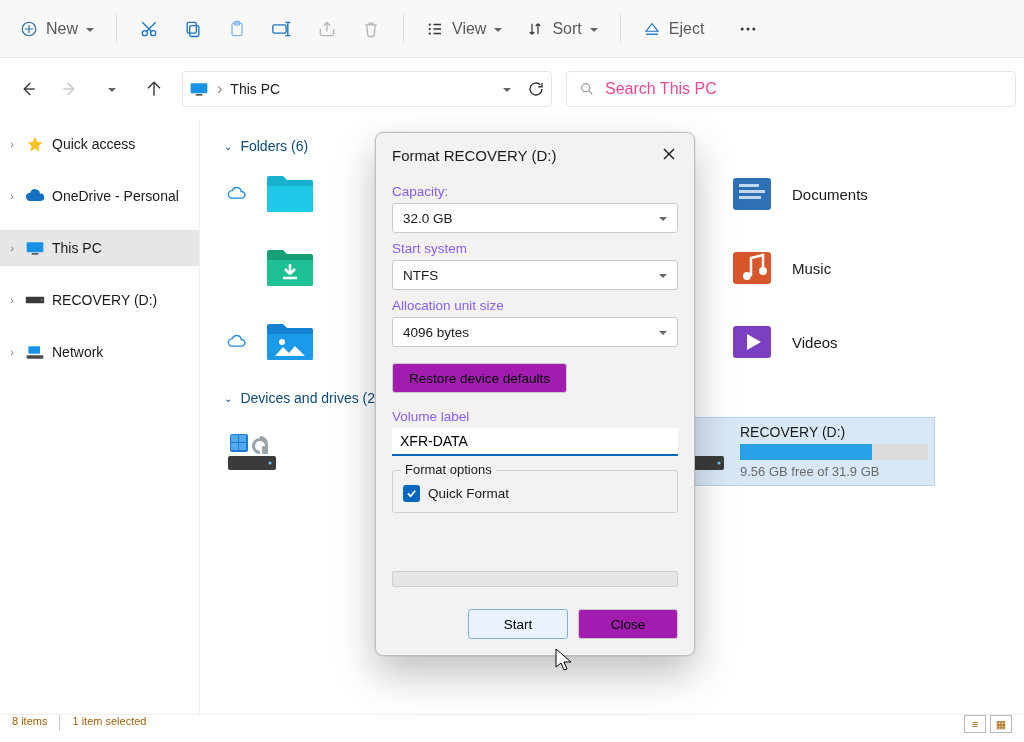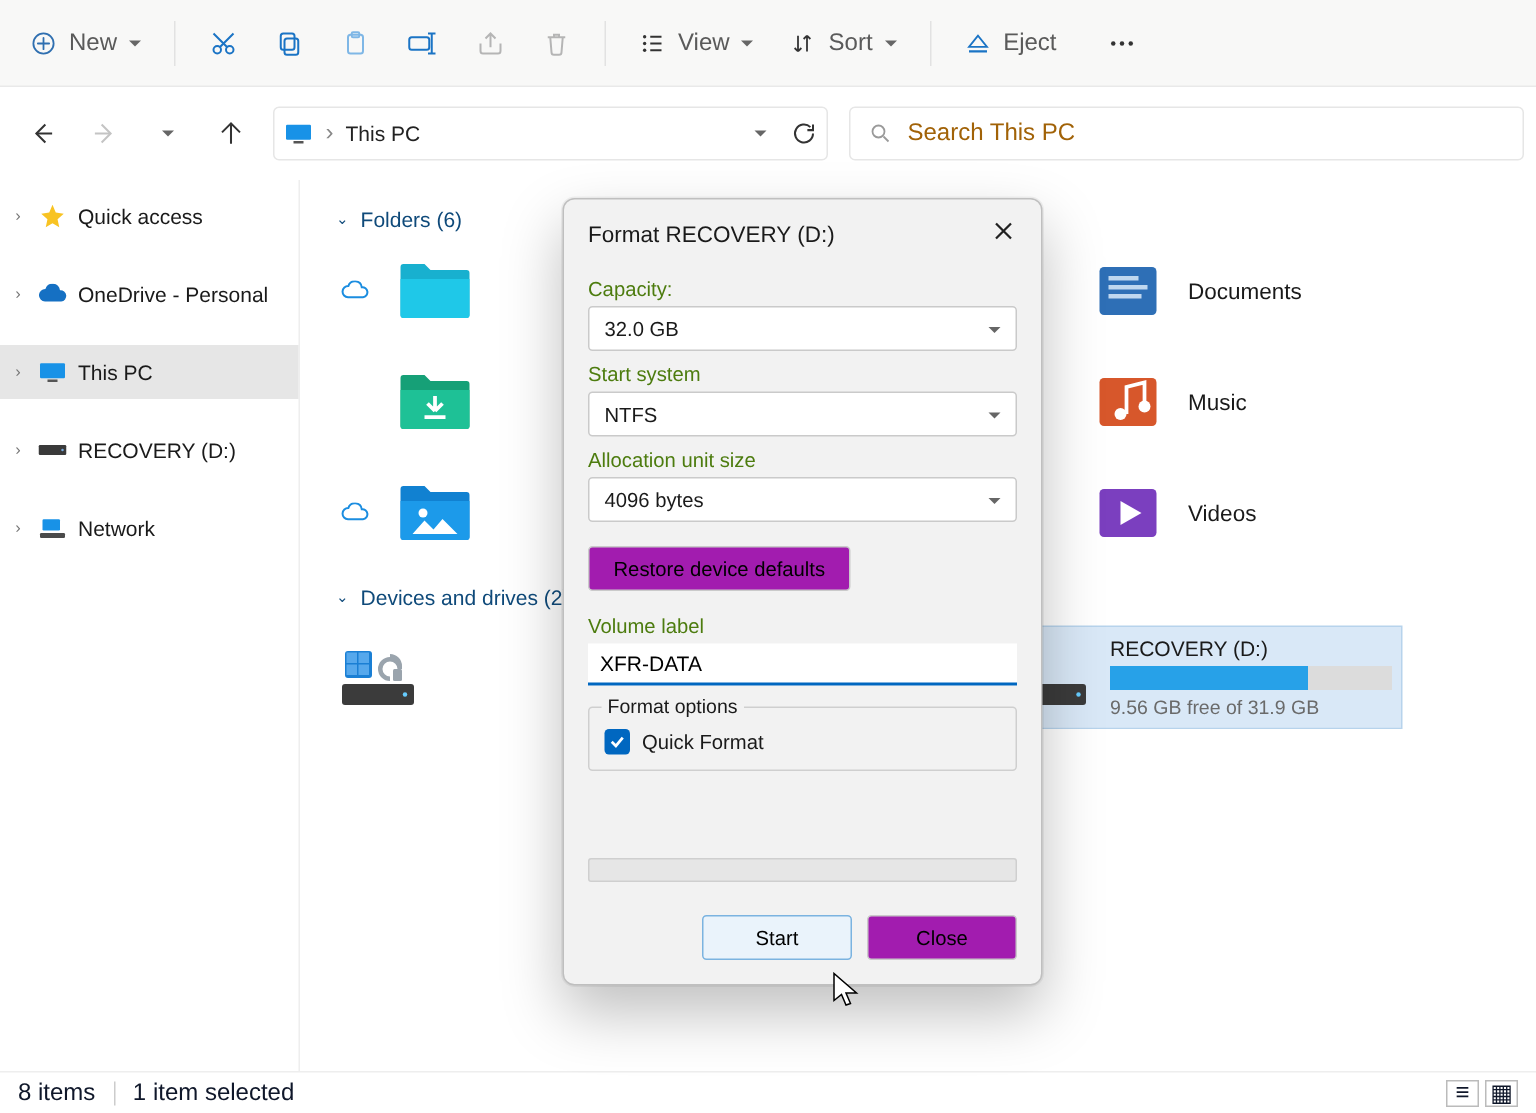--- a/index.html
+++ b/index.html
@@ -9,21 +9,21 @@
   .cmdbtn { height: 38px; display: inline-flex; align-items: center; justify-content: center; border-radius: 5px; padding: 0 10px; color: #5a5a5a; cursor: pointer; gap: 8px; }
   .cmdbtn svg { display: block; }
   .sep { width: 1px; height: 30px; background: #e2e2e2; margin: 0 8px; }
   
   .navrow { height: 62px; display: flex; align-items: center; padding: 0 8px; gap: 2px; }
   .navarrow { width: 40px; height: 40px; display: flex; align-items: center; justify-content: center; color: #333; cursor: pointer; }
   .navarrow.disabled { color: #b8b8b8; cursor: default; }
   .addrbox { flex: 0 0 370px; height: 36px; border: 1px solid #e6e6e6; border-radius: 4px; margin-left: 6px; display: flex; align-items: center; padding: 0 6px; gap: 8px; }
   .addrbox .crumb { color: #222; font-size: 14px; }
   .addrbox .fill { flex: 1; }
-  .searchbox { flex: 1; height: 36px; border: 1px solid #e6e6e6; border-radius: 4px; margin-left: 12px; display: flex; align-items: center; padding: 0 12px; gap: 10px; color: #a16207; }
+  .searchbox { flex: 1; height: 36px; border: 1px solid #e6e6e6; border-radius: 4px; margin-left: 12px; display: flex; align-items: center; padding: 0 12px; gap: 10px; color: #ec4899; }
   
   .main { display: flex; height: calc(742px - 58px - 62px - 28px); }
   .navpane { width: 200px; border-right: 1px solid #eee; padding-top: 6px; }
   .navitem { display: flex; align-items: center; height: 36px; padding-left: 6px; gap: 6px; font-size: 14px; cursor: pointer; }
   .navitem .chev { width: 12px; text-align: center; color: #777; font-size: 11px; }
   .navitem .ico { width: 22px; display: flex; justify-content: center; }
   .navitem.selected { background: #e6e6e6; }
   .navgap { height: 16px; }
   .content { flex: 1; position: relative; padding: 14px 24px; }
   .grouphdr { display: flex; align-items: center; gap: 8px; color: #0f4a7a; font-size: 14px; margin: 4px 0 12px 0; cursor: pointer; }
@@ -33,30 +33,30 @@
   .tile .ic { width: 56px; height: 46px; display: flex; align-items: center; justify-content: center; }
   .tile .lbl { font-size: 15px; }
   .drive { display: flex; align-items: center; gap: 14px; width: 270px; }
   .drive .info { flex: 1; }
   .drive .nm { font-size: 14px; margin-bottom: 4px; }
   .drive .bar { height: 16px; background: #dcdcdc; position: relative; }
   .drive .bar .fill { position: absolute; left: 0; top: 0; bottom: 0; background: #27a1e8; }
   .drive .free { font-size: 13px; color: #6a6a6a; margin-top: 4px; }
   .drive.selected { background: #d9e8f7; outline: 1px solid #b7d3ec; padding: 6px; }
   
-  .statusbar { position: absolute; bottom: 0; left: 0; right: 0; height: 28px; border-top: 1px solid #eee; display: flex; align-items: center; padding: 0 12px; font-size: 16px; color: #0f172a; gap: 6px; }
+  .statusbar { position: absolute; bottom: 0; left: 0; right: 0; height: 28px; border-top: 1px solid #eee; display: flex; align-items: flex-start; padding: 0 12px; font-size: 11px; color: #a16207; gap: 6px; }
   .statusbar .ssep { width:1px;height:16px;background:#ccc;margin:0 6px; }
   .statusbar .viewtoggles { margin-left: auto; display: flex; gap: 4px; }
   .vtog { width: 22px; height: 18px; border: 1px solid #bbb; display: flex; align-items: center; justify-content: center; }
   
   .dialog { position: absolute; left: 375px; top: 132px; width: 320px; background: #f2f2f2; border: 1px solid #bfbfbf; border-radius: 8px; box-shadow: 0 18px 40px rgba(0,0,0,.25), 0 0 0 1px rgba(0,0,0,.05); }
   .dlg-title { display: flex; align-items: center; justify-content: space-between; padding: 10px 14px 8px 16px; font-size: 15px; }
   .dlg-close { cursor: pointer; padding: 4px; }
   .dlg-body { padding: 0 16px 10px 16px; font-size: 13.5px; }
-  .fld-label { margin-top: 8px; margin-bottom: 4px; color: #4d7c0f; }
+  .fld-label { margin-top: 8px; margin-bottom: 4px; color: #8b5cf6; }
   .combo { height: 30px; background: #fff; border: 1px solid #cacaca; border-radius: 3px; display: flex; align-items: center; padding: 0 10px; justify-content: space-between; cursor: pointer; }
   .txtinput { height: 28px; width: 100%; border: none; border-bottom: 2px solid #0067c0; background: #fff; padding: 0 8px; font-size: 14px; outline: none; }
   .btn { height: 30px; padding: 0 16px; background: #a21caf; border: 1px solid #cacaca; border-radius: 3px; cursor: pointer; display: inline-flex; align-items: center; justify-content: center; font-size: 13.5px; }
   .btn.primary { background: #eaf3fb; border-color: #7bb3e0; }
   .grpbox { border: 1px solid #cfcfcf; border-radius: 3px; margin-top: 14px; padding: 8px 10px 10px 10px; position: relative; }
   .grpbox .legend { position: absolute; top: -9px; left: 8px; background: #f2f2f2; padding: 0 4px; font-size: 13px; }
   .chk { display: flex; align-items: center; gap: 8px; font-size: 13.5px; margin-top: 6px; }
   .chkbox { width: 17px; height: 17px; border-radius: 3px; background: #0067c0; display: flex; align-items: center; justify-content: center; color: #fff; }
   .progtrack { height: 16px; background: #e6e6e6; border: 1px solid #cfcfcf; border-radius: 2px; margin-top: 58px; }
   .dlg-actions { display: flex; justify-content: flex-end; gap: 10px; padding: 12px 16px 16px 16px; }

